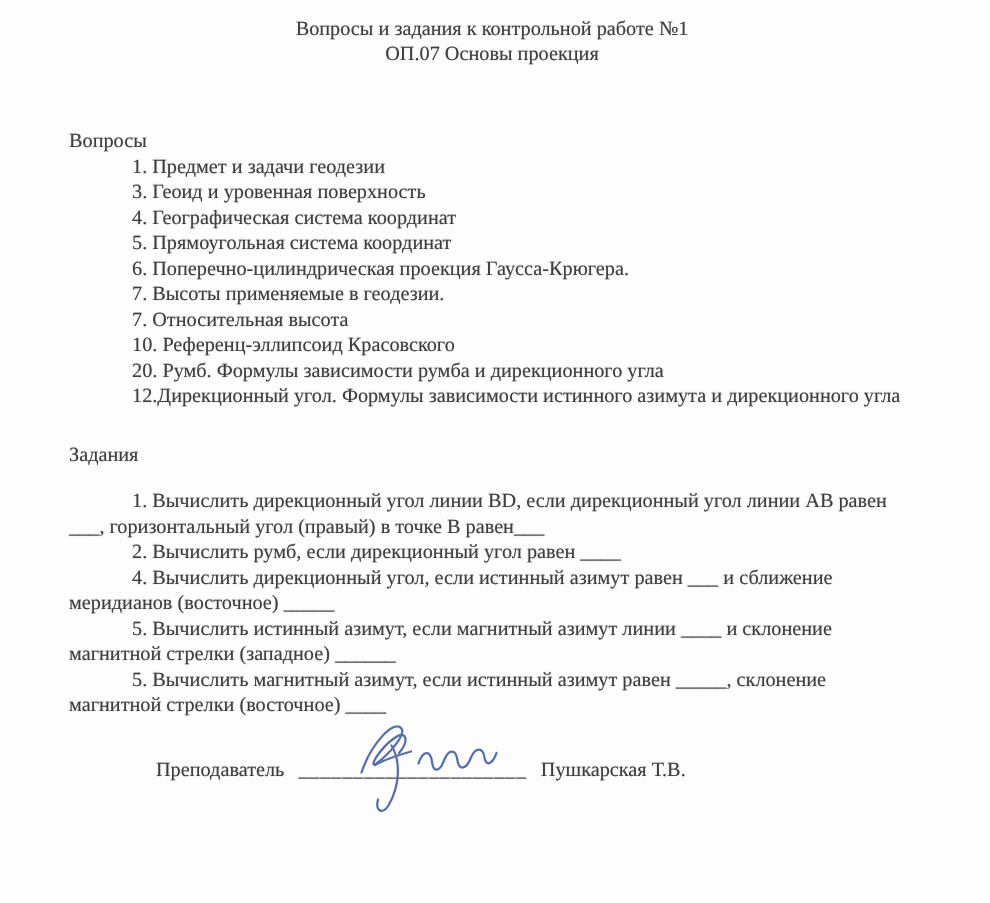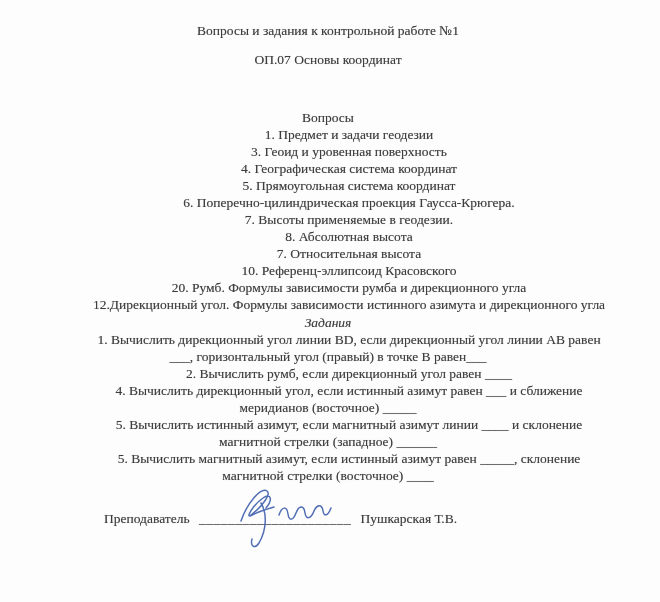--- a/index.html
+++ b/index.html
@@ -15,33 +15,32 @@
     padding: 10px 50px 0 46px;
     background: #fdfdfd;
     font-family: "Liberation Serif", "DejaVu Serif", serif;
     font-size: 13.5px;
     line-height: 17px;
     color: #3e3e3e;
     text-shadow: 0 0 0.7px rgba(90,90,90,0.55);
     overflow: hidden;
   }
   .title-block { text-align: center; }
-  .title-block p { margin: 12px; }
+  .title-block p { margin: 0; }
   .section-heading {
     margin: 0;
-    text-align: center;
     font-weight: normal;
     font-size: 13.5px;
     line-height: 17px;
   }
   .questions-heading { margin-top: 41px; }
-  .tasks-heading { margin-top: 1px; font-style: italic; }
-  .list { margin: 0; text-align: center; }
+  .tasks-heading { margin-top: 22px; }
+  .list { margin: 0; }
   .questions-list { margin-top: 0; }
-  .tasks-list { margin-top: 0; }
+  .tasks-list { margin-top: 14px; }
   .item {
     margin: 0;
     text-indent: 42px;
   }
   .footer {
     margin-top: 26px;
     margin-left: 58px;
     white-space: nowrap;
   }
   .sig-wrap {
@@ -57,33 +56,32 @@
     pointer-events: none;
   }
 </style>
 </head>
 <body>
 
 <div class="page">
 
   <div class="title-block">
     <p>Вопросы и задания к контрольной работе №1</p>
-    <p>ОП.07 Основы координат</p>
+    <p>ОП.07 Основы проекция</p>
   </div>
 
   <h2 class="section-heading questions-heading">Вопросы</h2>
 
   <div class="list questions-list">
     <p class="item">1. Предмет и задачи геодезии</p>
     <p class="item">3. Геоид и уровенная поверхность</p>
     <p class="item">4. Географическая система координат</p>
     <p class="item">5. Прямоугольная система координат</p>
     <p class="item">6. Поперечно-цилиндрическая проекция Гаусса-Крюгера.</p>
     <p class="item">7. Высоты применяемые в геодезии.</p>
-    <p class="item">8. Абсолютная высота</p>
     <p class="item">7. Относительная высота</p>
     <p class="item">10. Референц-эллипсоид Красовского</p>
     <p class="item">20. Румб. Формулы зависимости румба и дирекционного угла</p>
     <p class="item">12.Дирекционный угол. Формулы зависимости истинного азимута и дирекционного угла</p>
   </div>
 
   <h2 class="section-heading tasks-heading">Задания</h2>
 
   <div class="list tasks-list">
     <p class="item">1. Вычислить дирекционный угол линии BD, если дирекционный угол линии АВ равен ___, горизонтальный угол (правый) в точке В равен___</p>

